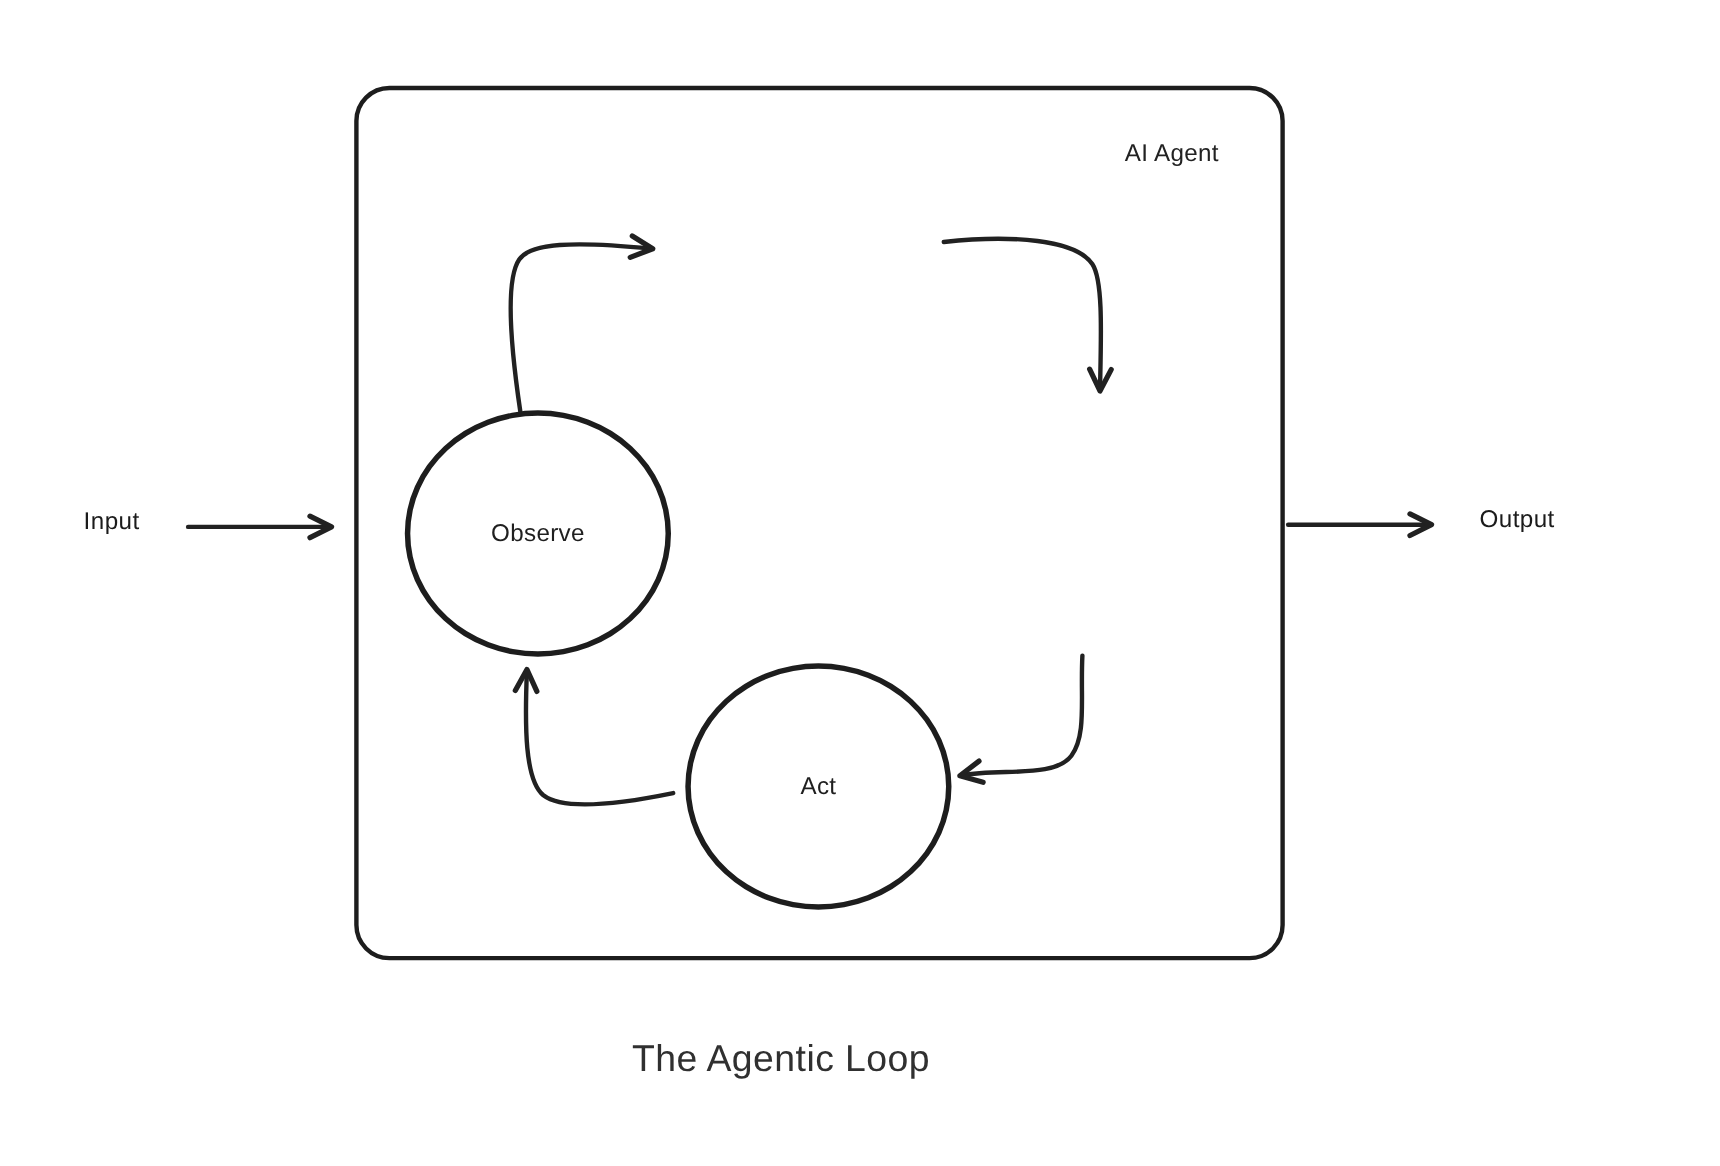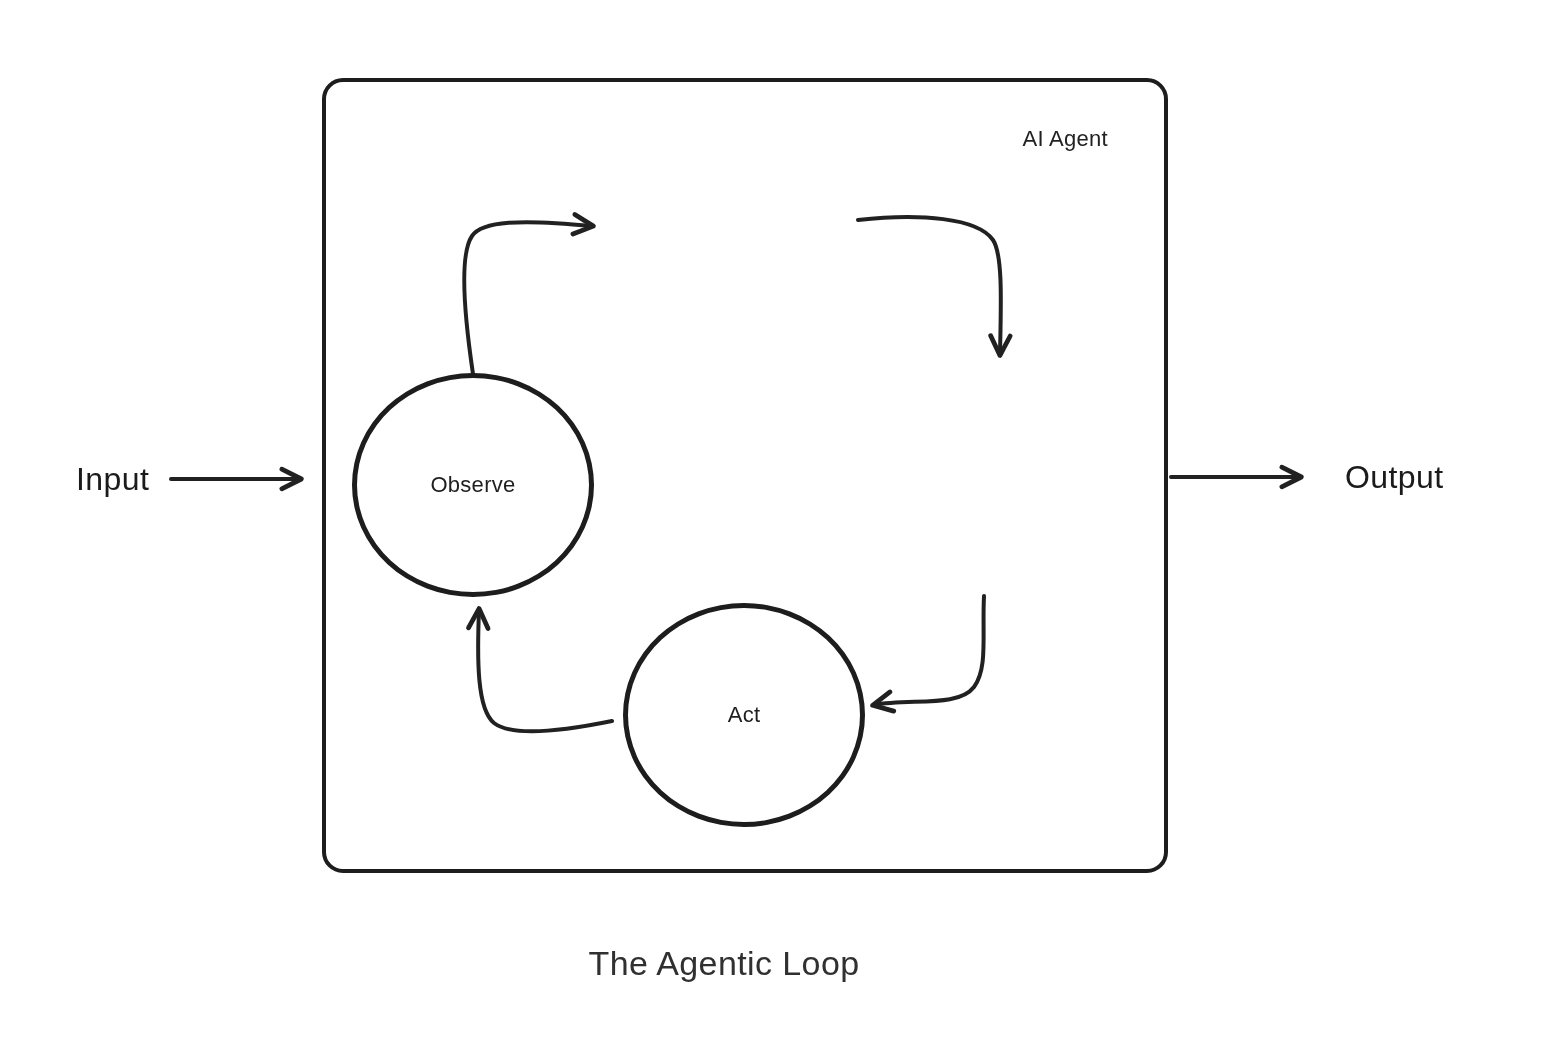--- a/index.html
+++ b/index.html
@@ -15,21 +15,21 @@
   }
 
   
   .agent-box {
     position: absolute;
     left: 322px;
     top: 78px;
     width: 846px;
     height: 795px;
     border: 4px solid #1d1d1d;
-    border-radius: 21px;
+    border-radius: 32px;
     background: transparent;
   }
   .agent-box-label {
     position: absolute;
     top: 44px;
     right: 56px;
     font-size: 22px;
     color: #222222;
     letter-spacing: 0.3px;
   }
@@ -45,38 +45,38 @@
     display: flex;
     align-items: center;
     justify-content: center;
   }
   .node-label {
     font-size: 22px;
     color: #1f1f1f;
     letter-spacing: 0.3px;
   }
   .node-perceive { left: 612px; top: 123px; }
-  .node-observe  { left: 352px; top: 373px; }
+  .node-observe  { left: 368px; top: 373px; }
   .node-reason   { left: 875px; top: 371px; }
   .node-act      { left: 623px; top: 603px; }
 
   
   .io-label {
     position: absolute;
-    font-size: 32px;
+    font-size: 22px;
     color: #1b1b1b;
     letter-spacing: 0.4px;
   }
   .io-input  { left: 76px;  top: 461px; }
   .io-output { left: 1318px; top: 459px; margin-left: 27px; }
 
   
   .caption {
     position: absolute;
-    left: 524px;
+    left: 510px;
     top: 944px;
     width: 400px;
     text-align: center;
     font-size: 34px;
     color: #303030;
     letter-spacing: 0.4px;
   }
 
   
   .edge-layer {

